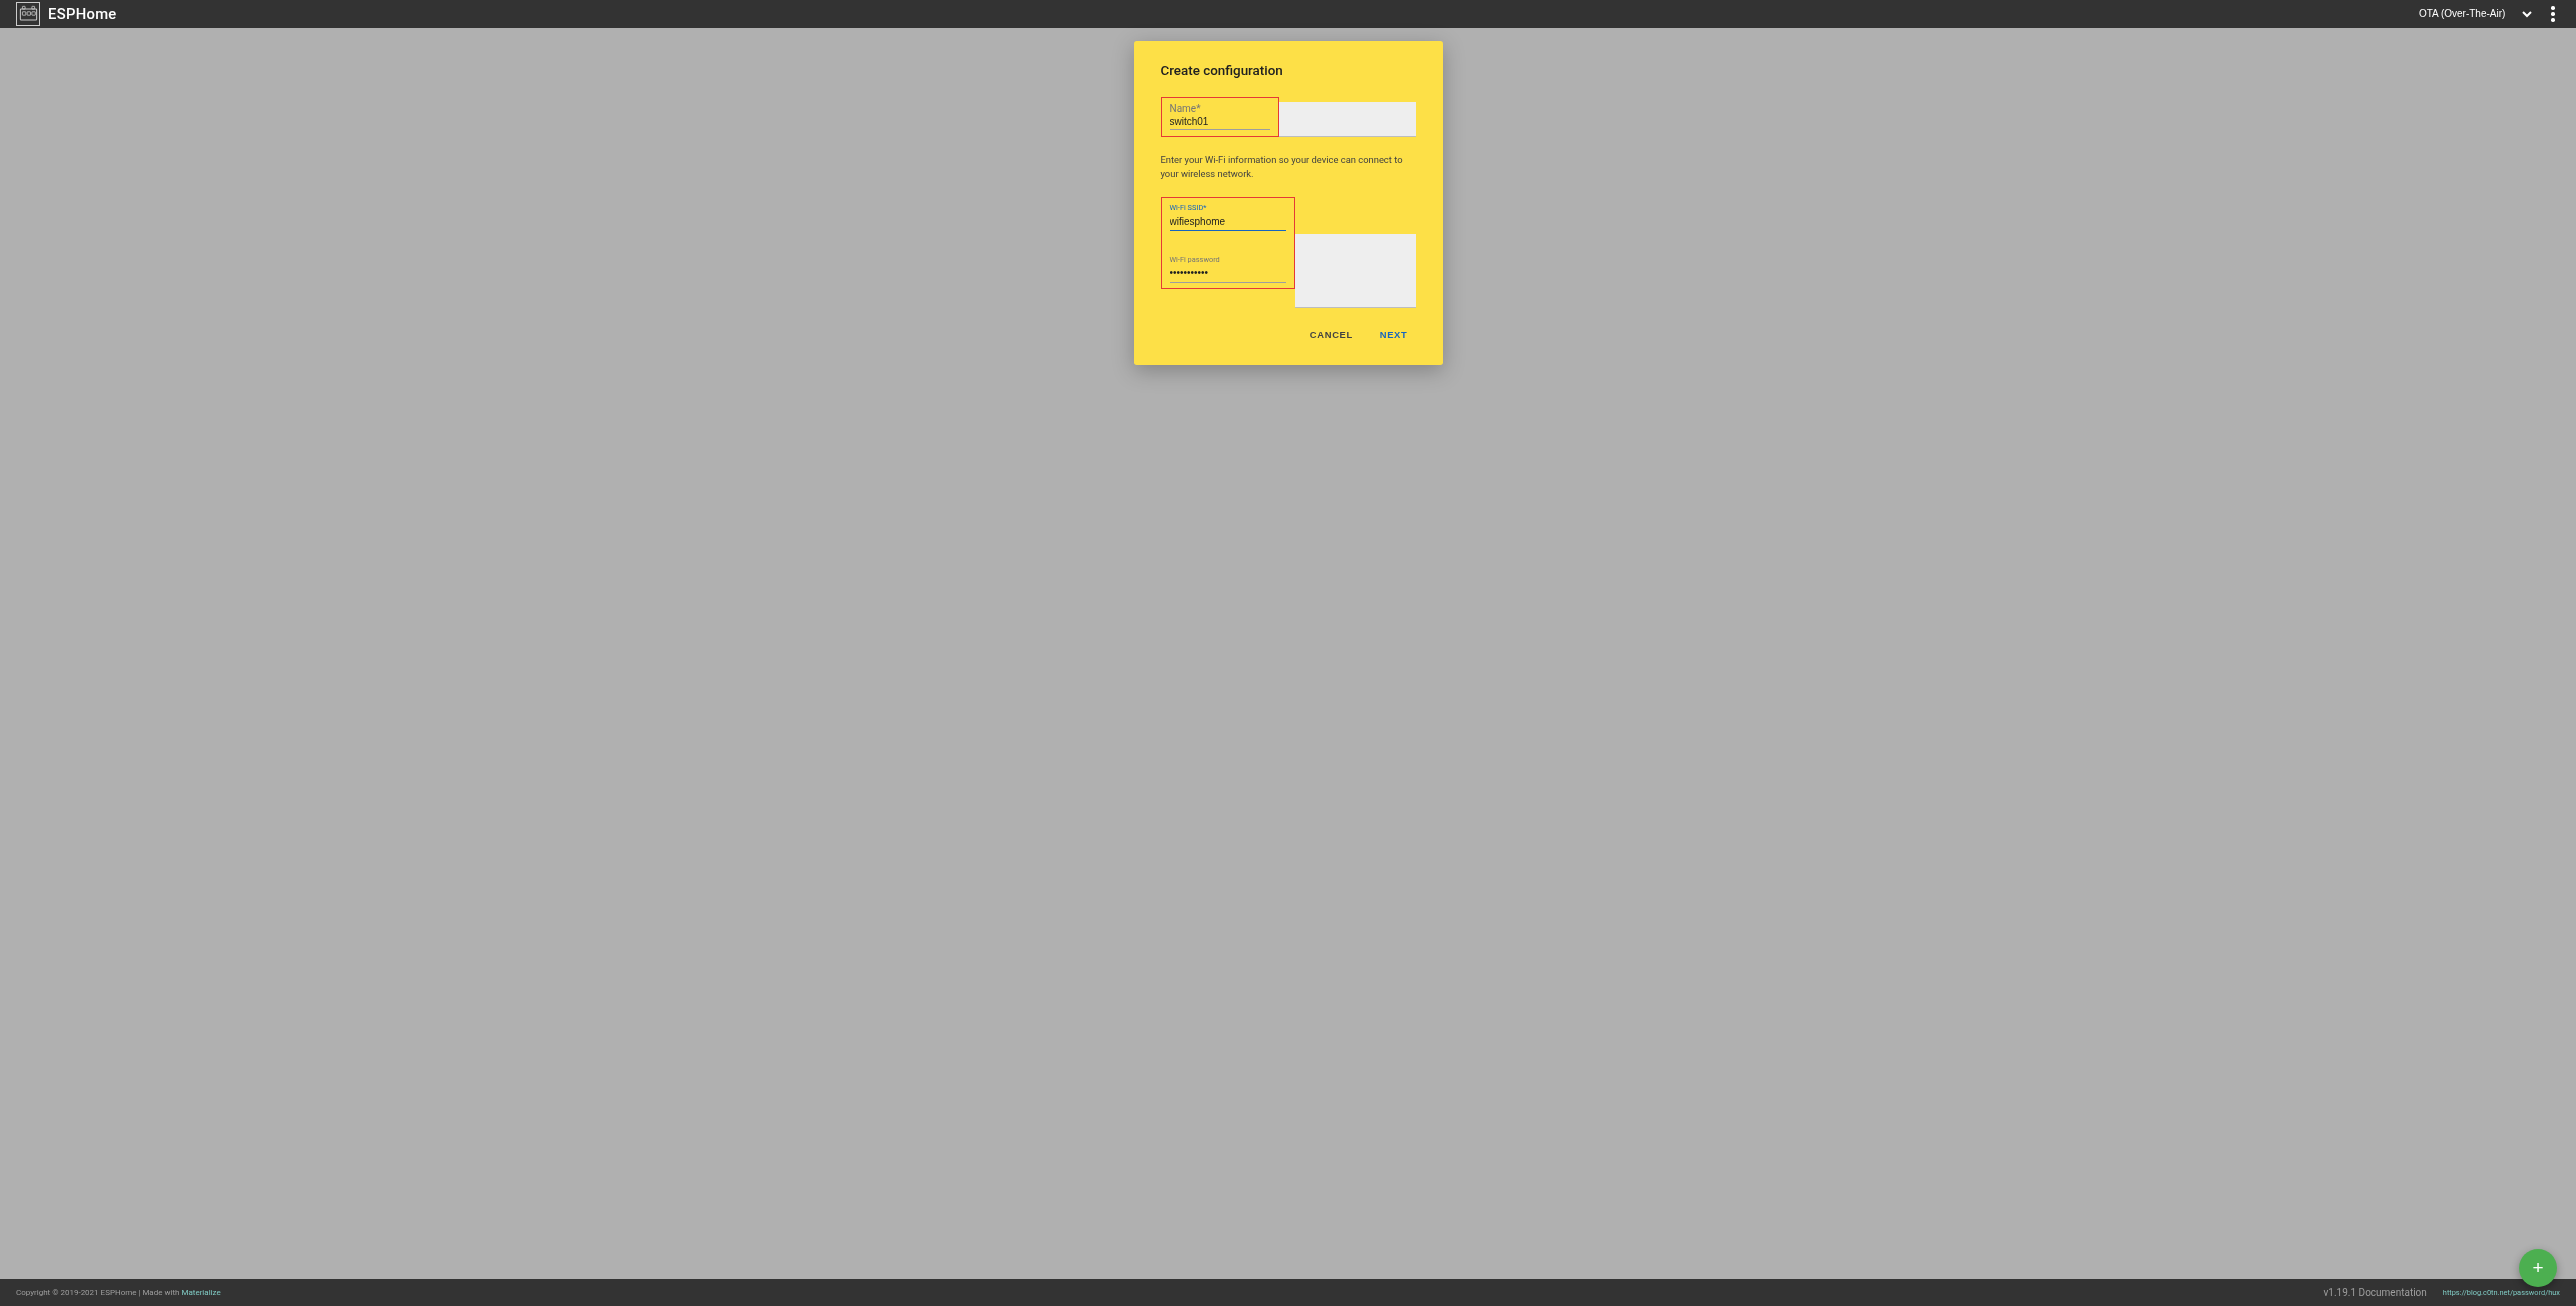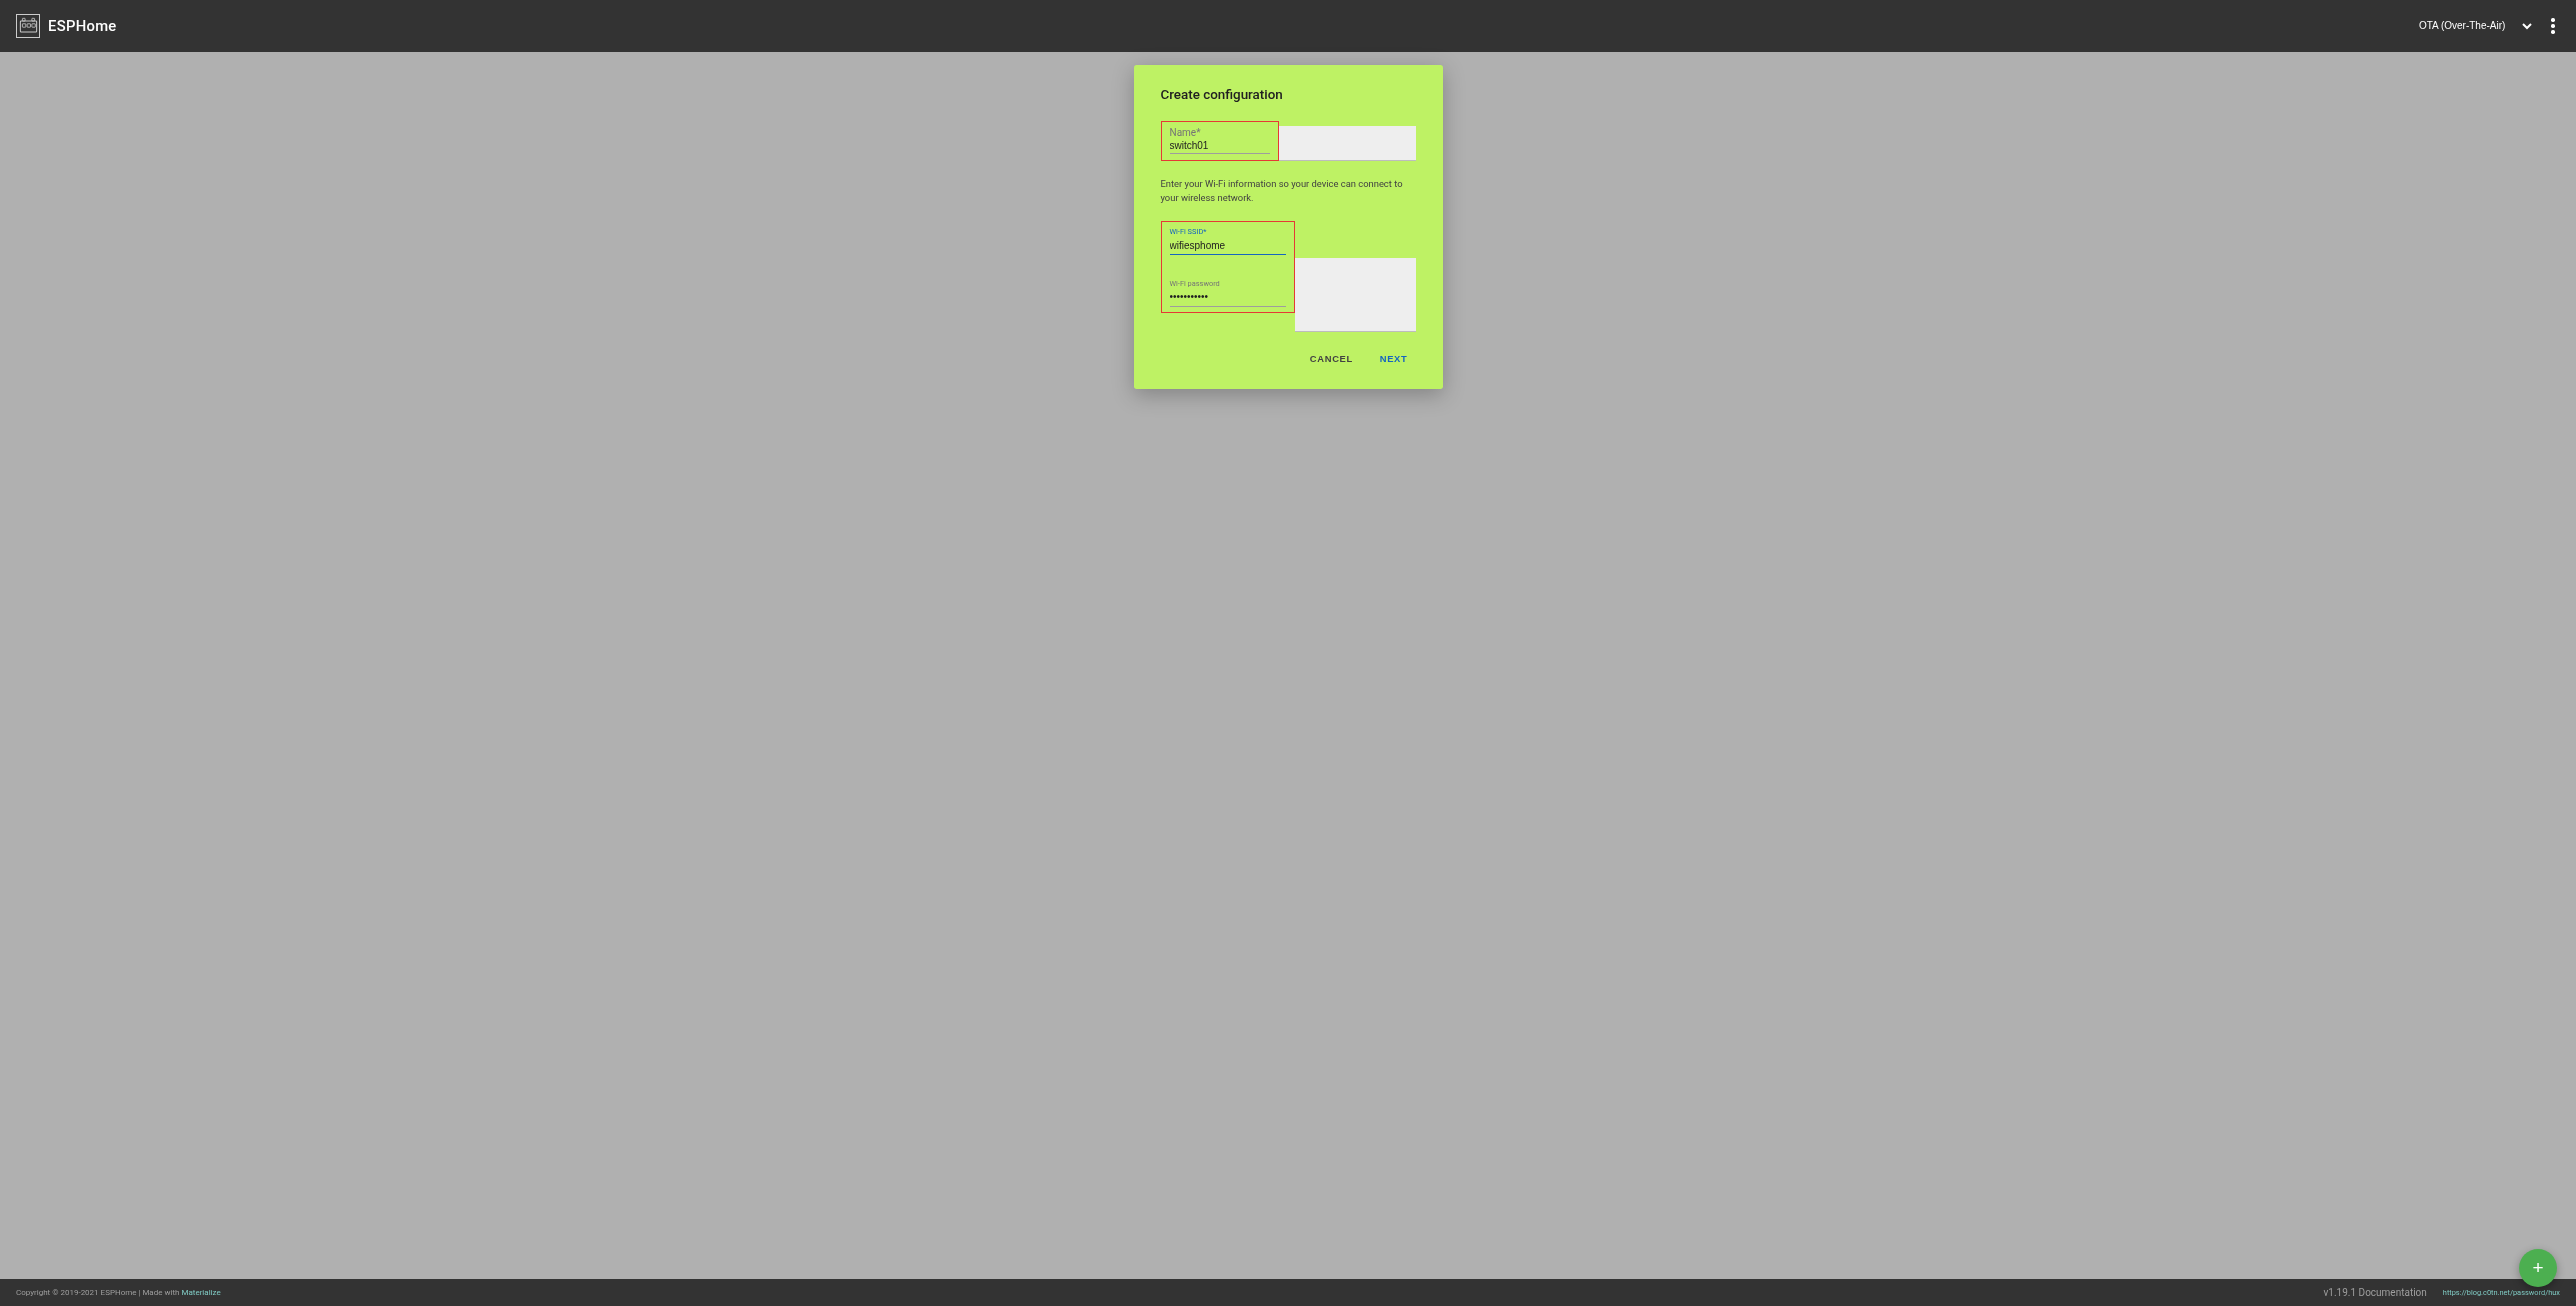--- a/index.html
+++ b/index.html
@@ -11,21 +11,21 @@
       flex-direction: column;
     }
 
     
     .header {
       background: #333333;
       display: flex;
       align-items: center;
       justify-content: space-between;
       padding: 0 16px;
-      height: 52px;
+      height: 28px;
       flex-shrink: 0;
     }
     .header-left {
       display: flex;
       align-items: center;
       gap: 8px;
     }
     .logo-icon {
       width: 24px;
       height: 24px;
@@ -112,21 +112,21 @@
     
     .dialog-overlay {
       position: absolute;
       top: 0; left: 0; right: 0; bottom: 0;
       display: flex;
       align-items: flex-start;
       justify-content: center;
       padding-top: 13.4px;
     }
     .dialog {
-      background: #bef264;
+      background: #fde047;
       border-radius: 2.7px;
       box-shadow: 0 5.4px 21.5px rgba(0,0,0,0.25);
       width: 309px;
       padding: 21.5px 27px 19px;
     }
     .dialog-title {
       font-size: 13.4px;
       font-weight: 500;
       color: #212121;
       margin-bottom: 19px;

